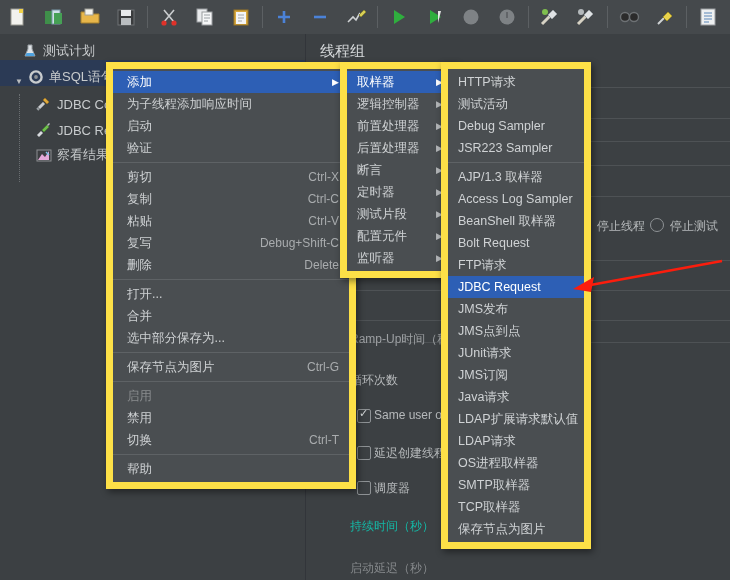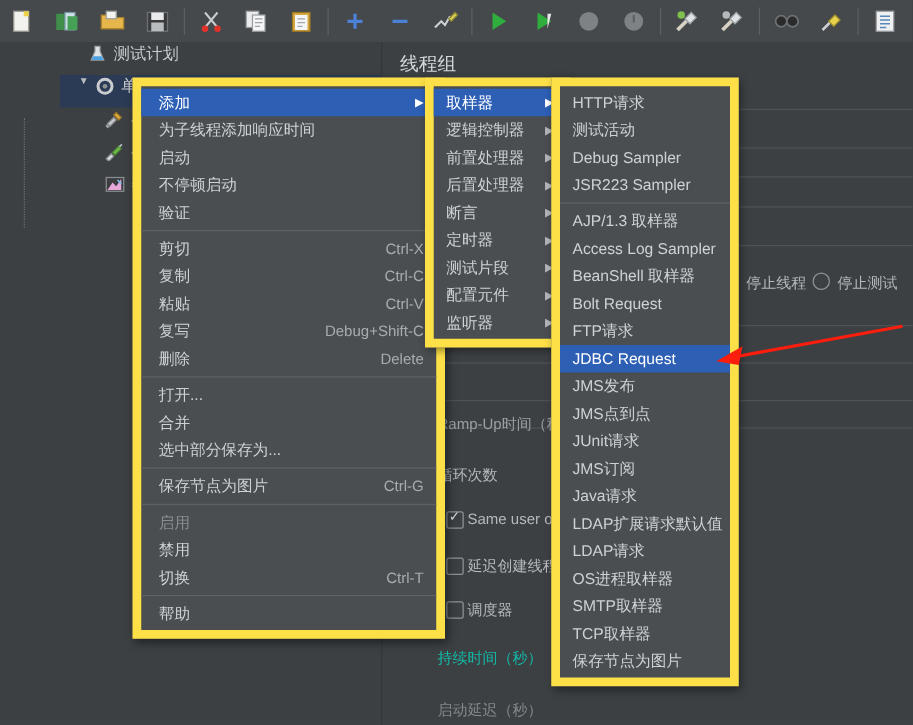--- a/index.html
+++ b/index.html
@@ -26,22 +26,22 @@
   }
   .tb-sep{width:1px;height:22px;background:#5c6063;margin:0 3px;}
 
   
   .tree-panel{
     position:absolute;left:0;top:34px;width:305px;bottom:0;
     background:#3c4043;
     border-right:1px solid #32353a;
   }
   .tree-row{
-    position:relative;height:26px;display:flex;align-items:flex-start;
-    padding-left:6px;white-space:nowrap;font-size:13px;color:#c8cbcd;margin-left:48px;
+    position:relative;height:26px;display:flex;align-items:flex-end;
+    padding-left:6px;white-space:nowrap;font-size:13px;color:#c8cbcd;
   }
   .tree-row.sel{background:#2b3a55;}
   .tw{width:14px;display:flex;align-items:center;justify-content:center;color:#b9bcbe;font-size:8px;}
   .ticon{width:20px;height:18px;display:flex;align-items:center;justify-content:center;margin-right:3px;}
   .indent1{padding-left:12px;}
   .indent2{padding-left:34px;}
   .guide{
     position:absolute;left:19px;top:60px;width:1px;height:88px;
     border-left:1px dotted #6a6e71;
   }
@@ -330,23 +330,20 @@
         <span class="lbl">添加</span>
         <span class="arrow">▶</span>
       </div>
       <div class="mi">
         <span class="lbl">为子线程添加响应时间</span>
       </div>
       <div class="mi">
         <span class="lbl">启动</span>
       </div>
       <div class="mi">
-        <span class="lbl">不停顿启动</span>
-      </div>
-      <div class="mi">
         <span class="lbl">验证</span>
       </div>
       <div class="msep"></div>
       <div class="mi">
         <span class="lbl">剪切</span>
         <span class="acc">Ctrl-X</span>
       </div>
       <div class="mi">
         <span class="lbl">复制</span>
         <span class="acc">Ctrl-C</span>

